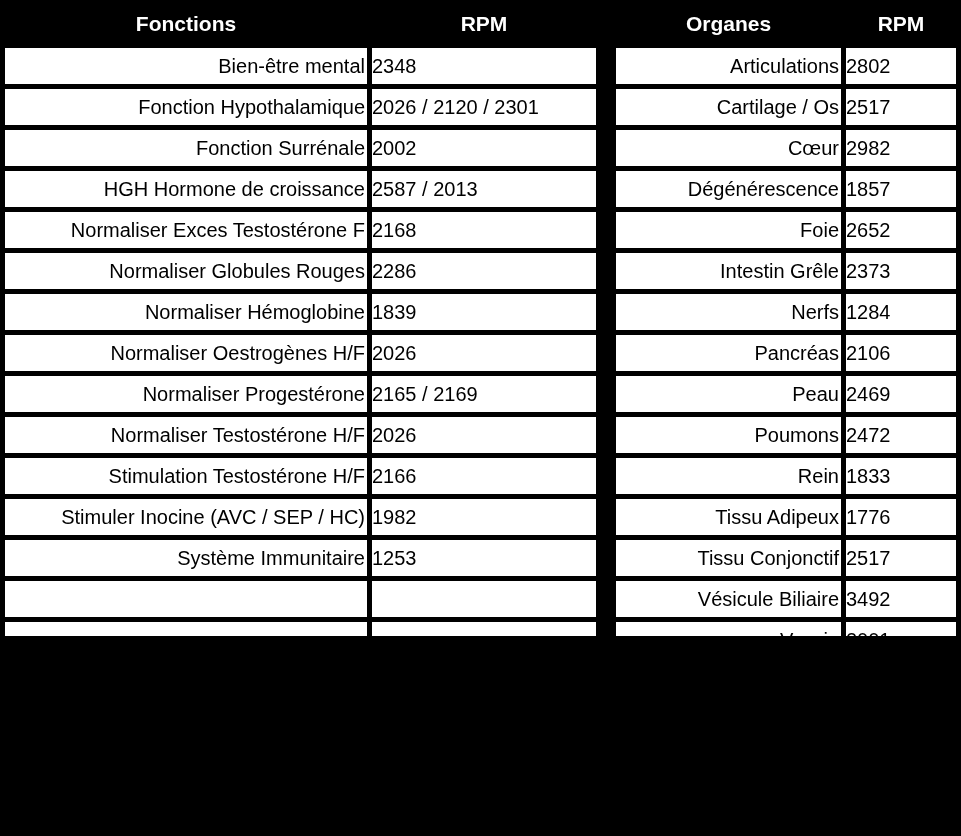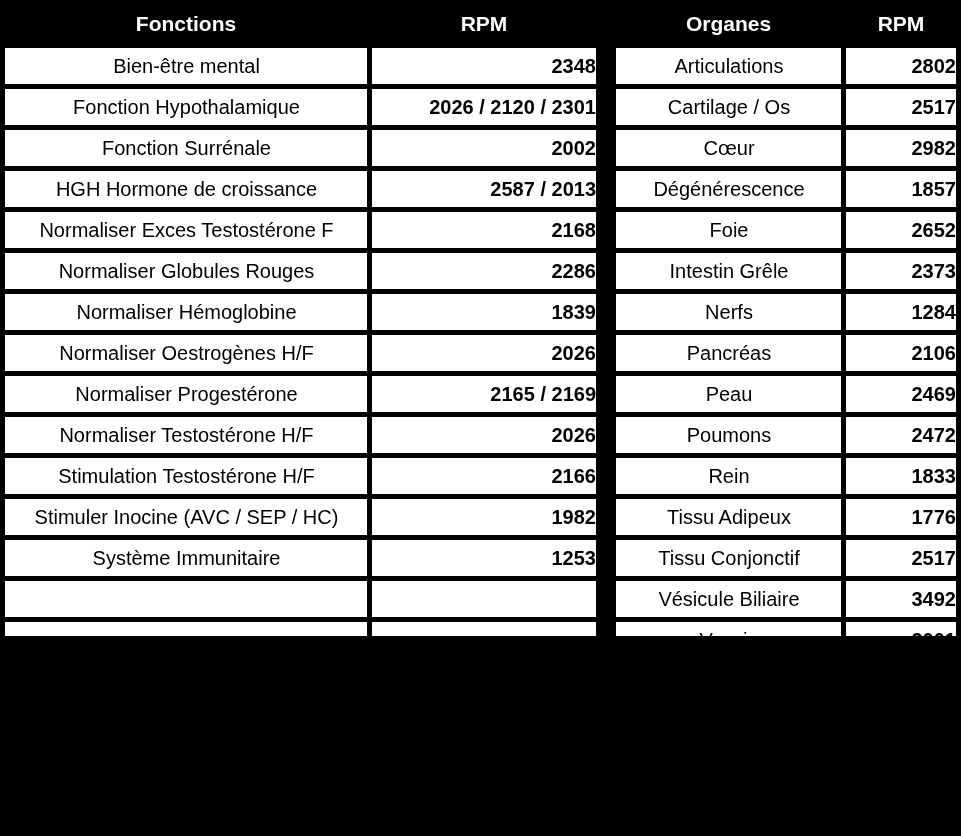--- a/index.html
+++ b/index.html
@@ -46,27 +46,26 @@
   td {
     background: #ffffff;
     color: #000000;
     font-size: 20px;
     height: 36px;
     vertical-align: middle;
     padding: 0;
     white-space: nowrap;
   }
   td.label {
-    text-align: center;
+    text-align: right;
     padding-left: 3px;
     padding-right: 2px;
   }
   td.rpm {
-    text-align: right;
-    font-weight: bold;
+    text-align: left;
   }
 </style>
 </head>
 <body>
 
 <div class="wrap">
 
   <table class="rpm-table left-table">
     <colgroup>
         <col class="c-label">

